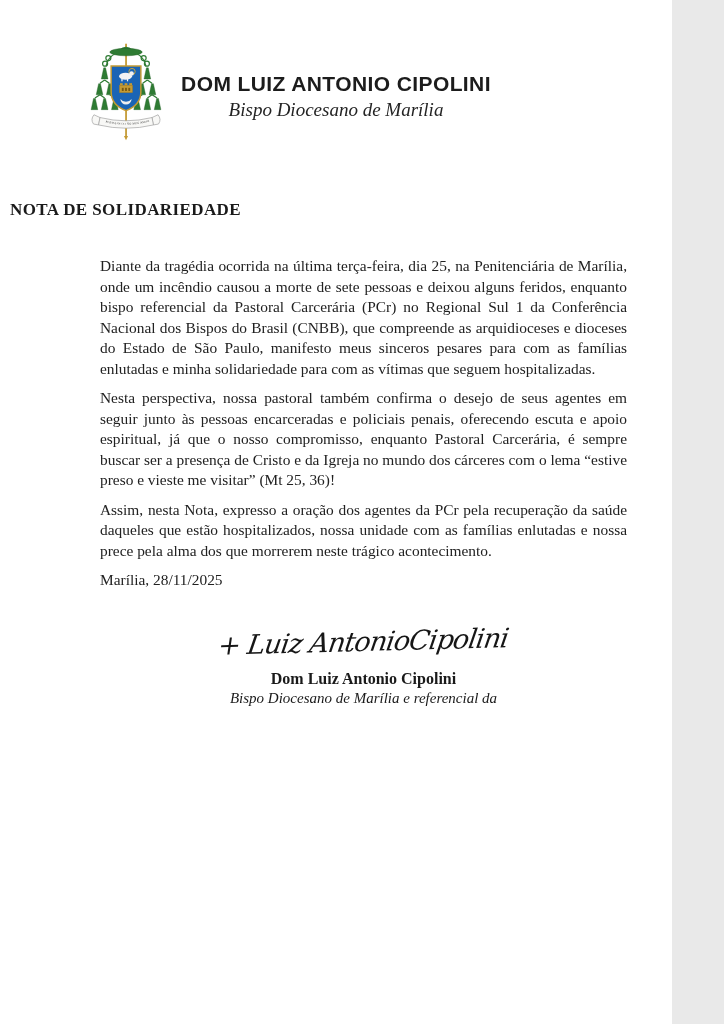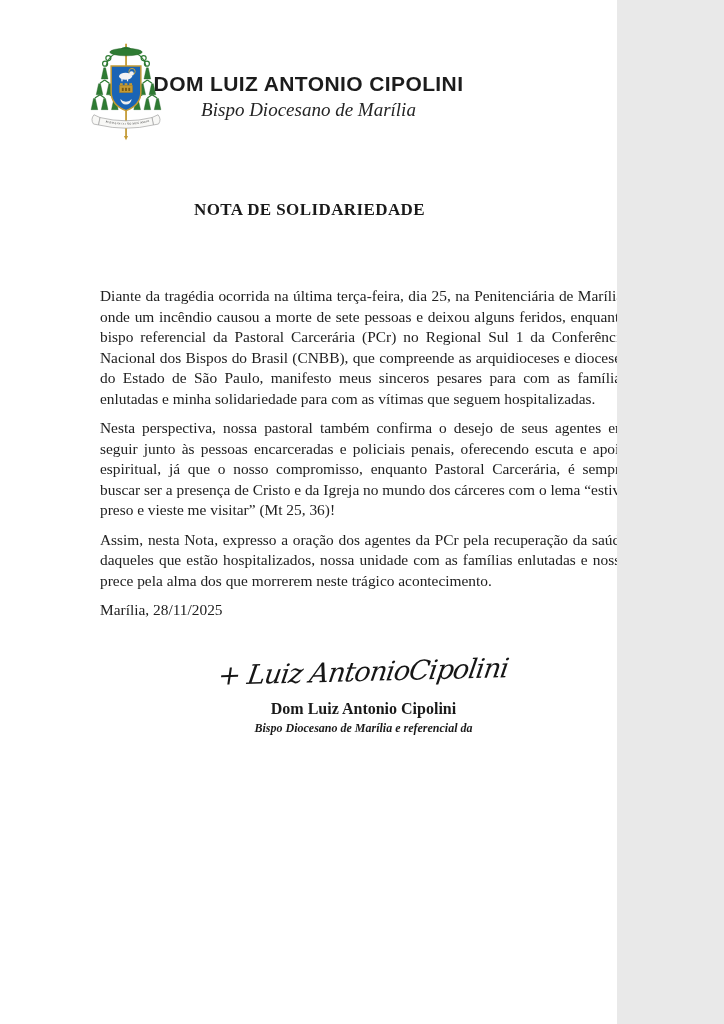--- a/index.html
+++ b/index.html
@@ -1,50 +1,50 @@
 <!DOCTYPE html>
 <html><head>
 <meta charset="utf-8">
 <style>
   html,body{margin:0;padding:0;background:#e9e9e9;}
   .page{
-    position:relative;width:617px;height:1024px;background:#ffffff;
+    position:relative;width:672px;height:1024px;background:#ffffff;
     font-family:"Liberation Serif", serif;color:#212121;overflow:hidden;
   }
   
   .crest{position:absolute;left:84px;top:40px;width:84px;height:104px;}
   .header-text{position:absolute;left:0;right:0;top:72px;text-align:center;}
   .header-name{
     font-family:"Liberation Sans", sans-serif;font-weight:bold;
     font-size:21px;letter-spacing:0.4px;color:#1c1c1c;
   }
   .header-subtitle{
     font-family:"Liberation Serif", serif;font-style:italic;
     font-size:19px;color:#242424;margin-top:3px;
   }
   
   .doc-title{
-    position:absolute;left:2px;right:0;top:200px;text-align:center;
+    position:absolute;left:10px;right:0;top:200px;
     font-weight:bold;font-size:17px;letter-spacing:0.4px;color:#1a1a1a;
   }
   .content{
-    position:absolute;left:100px;top:286px;width:527px;
+    position:absolute;left:100px;top:256px;width:527px;
     font-size:15.4px;line-height:20.5px;text-align:justify;
   }
   .content p{margin:0 0 9px 0;}
   .dateline{text-align:left;margin-top:6px;}
   .sig-block{margin-top:34px;text-align:center;}
   .sig-script{
     font-family:"DejaVu Serif", serif;font-style:italic;
     font-size:27px;color:#161616;letter-spacing:-1px;
     transform:skewX(-10deg) rotate(-1.5deg);display:inline-block;
     line-height:34px;
   }
   .sig-name{font-weight:bold;font-size:16px;margin-top:10px;color:#1a1a1a;}
-  .sig-role{font-weight:bold;font-style:italic;font-size:12px;line-height:18px;color:#1a1a1a;}
+  .sig-role{font-weight:normal;font-style:italic;font-size:15px;line-height:18px;color:#1a1a1a;}
 </style>
 </head>
 <body>
 
 <div class="page">
 
   <svg class="crest" viewBox="0 0 90 112" xmlns="http://www.w3.org/2000/svg">
     <defs>
       <path id="mottoArc" d="M20,88 Q45,94.5 70,88"></path>
     </defs>

